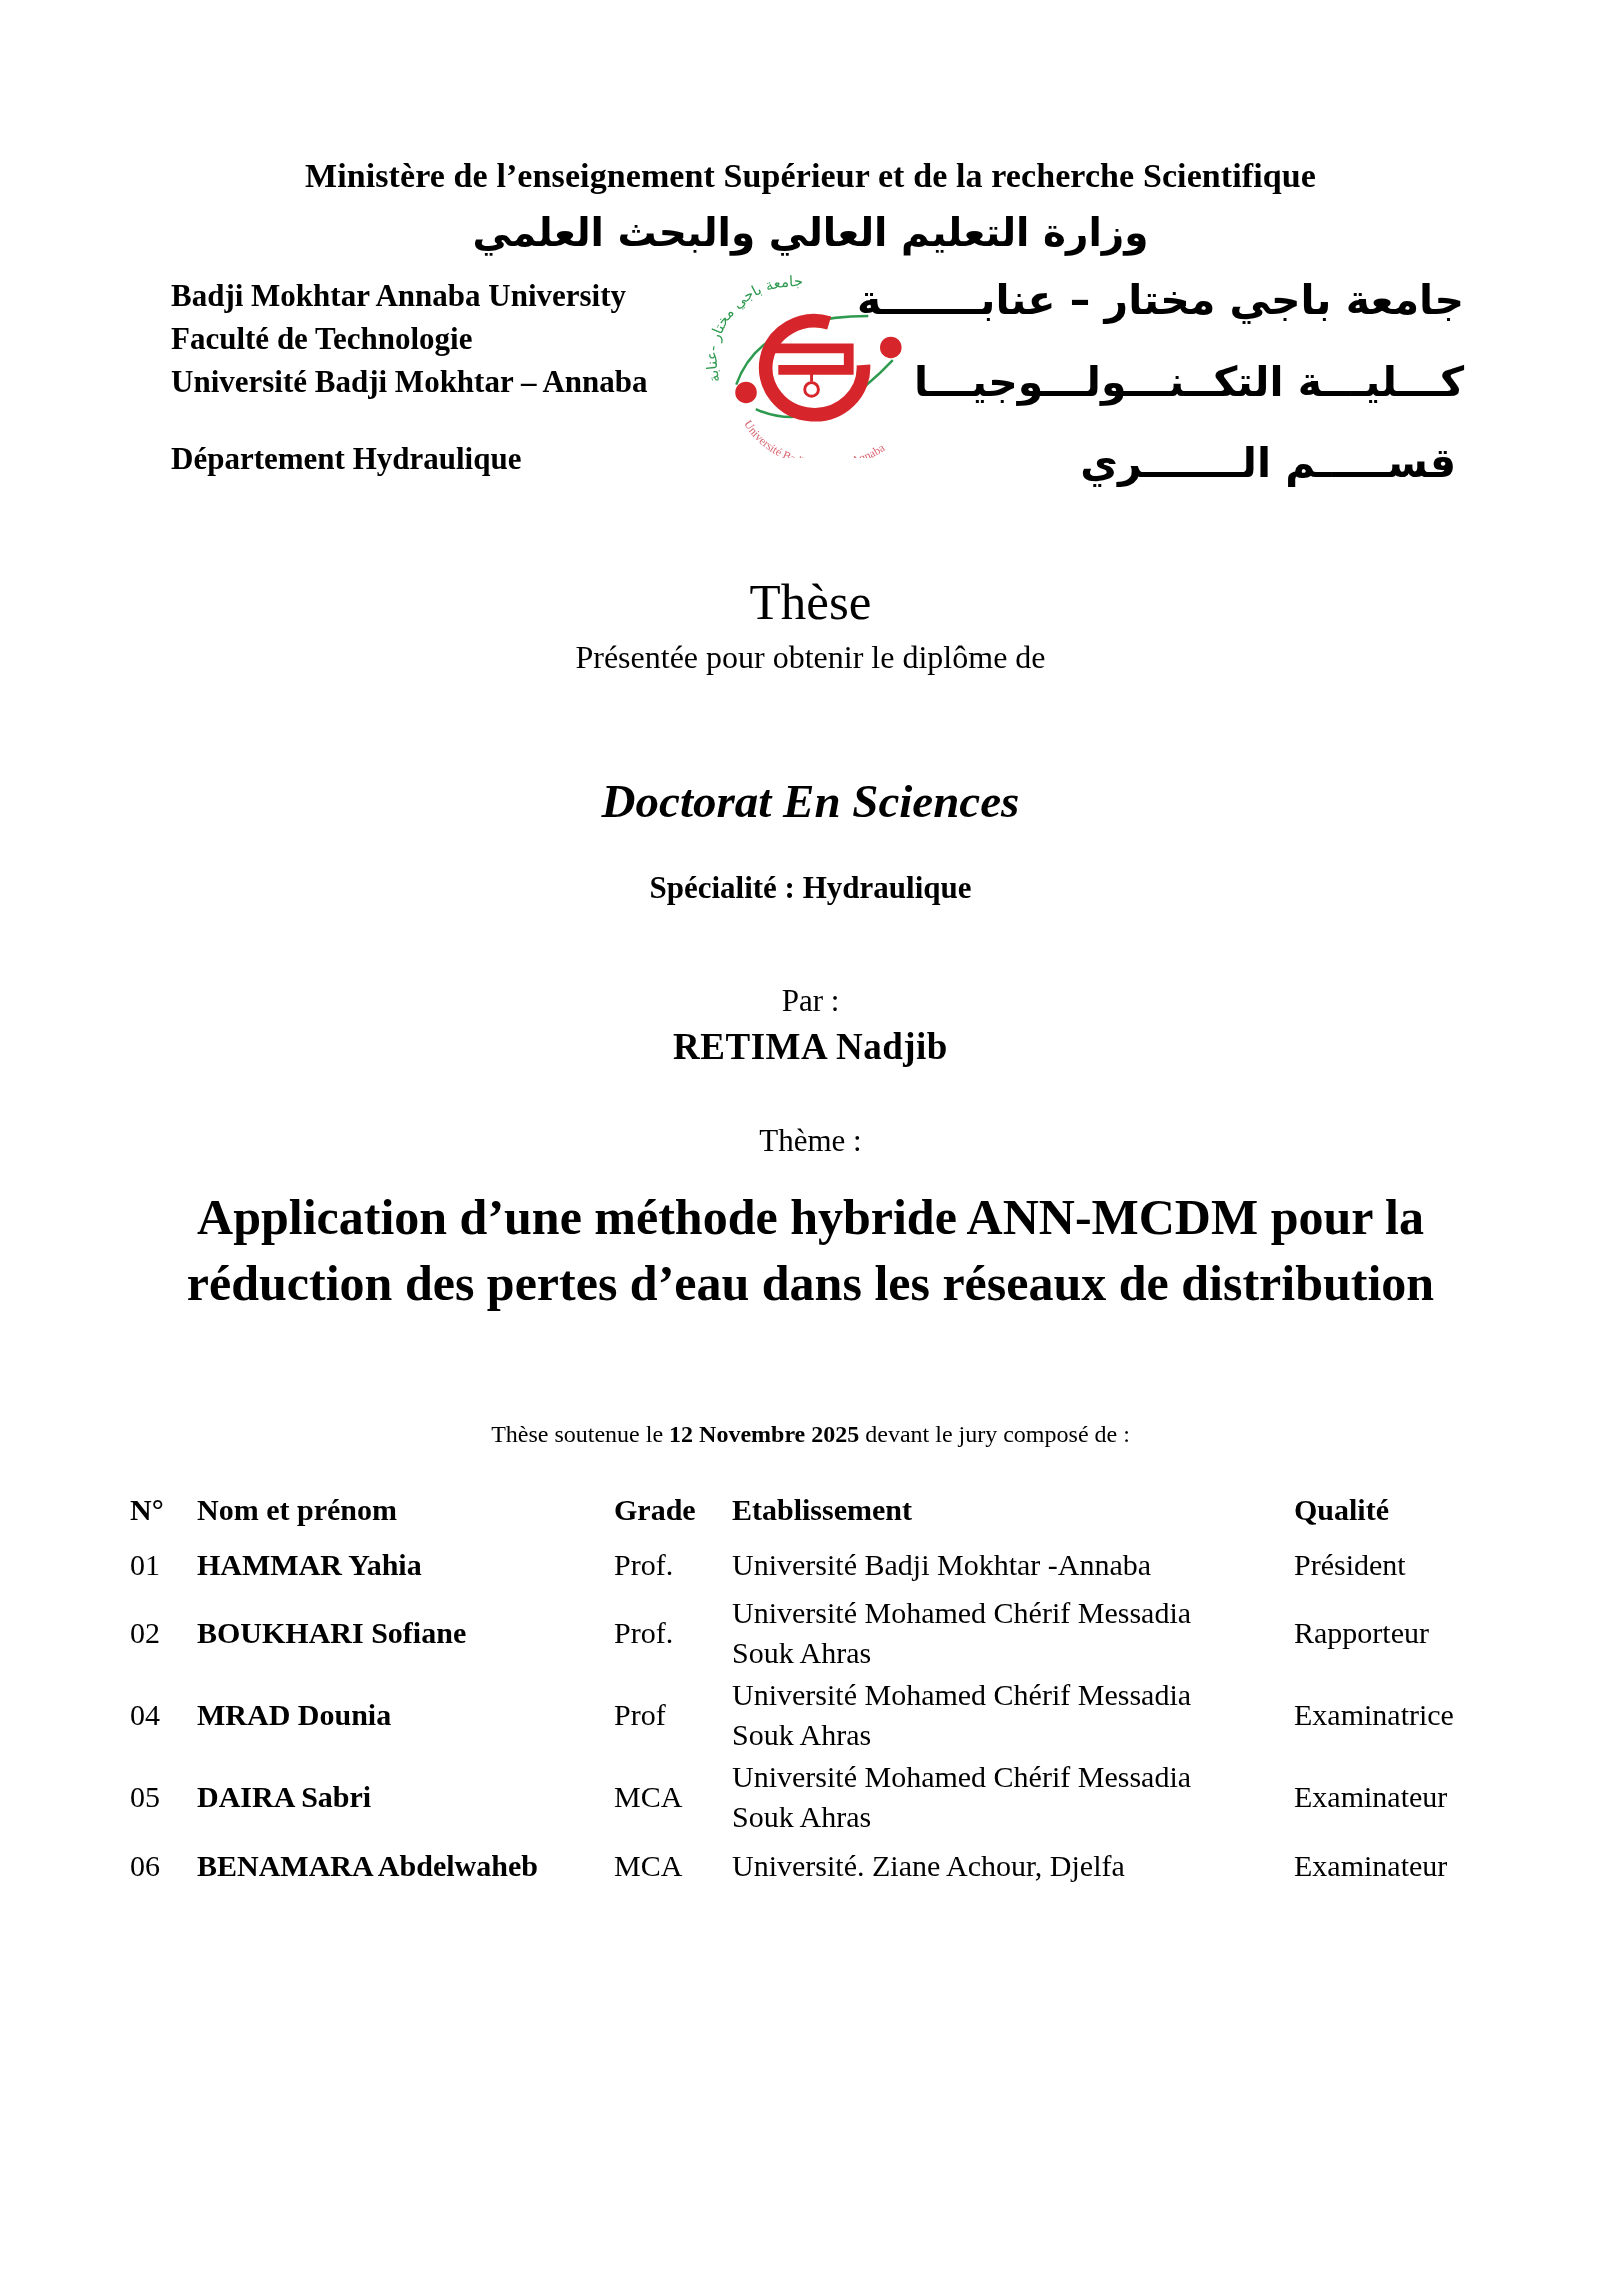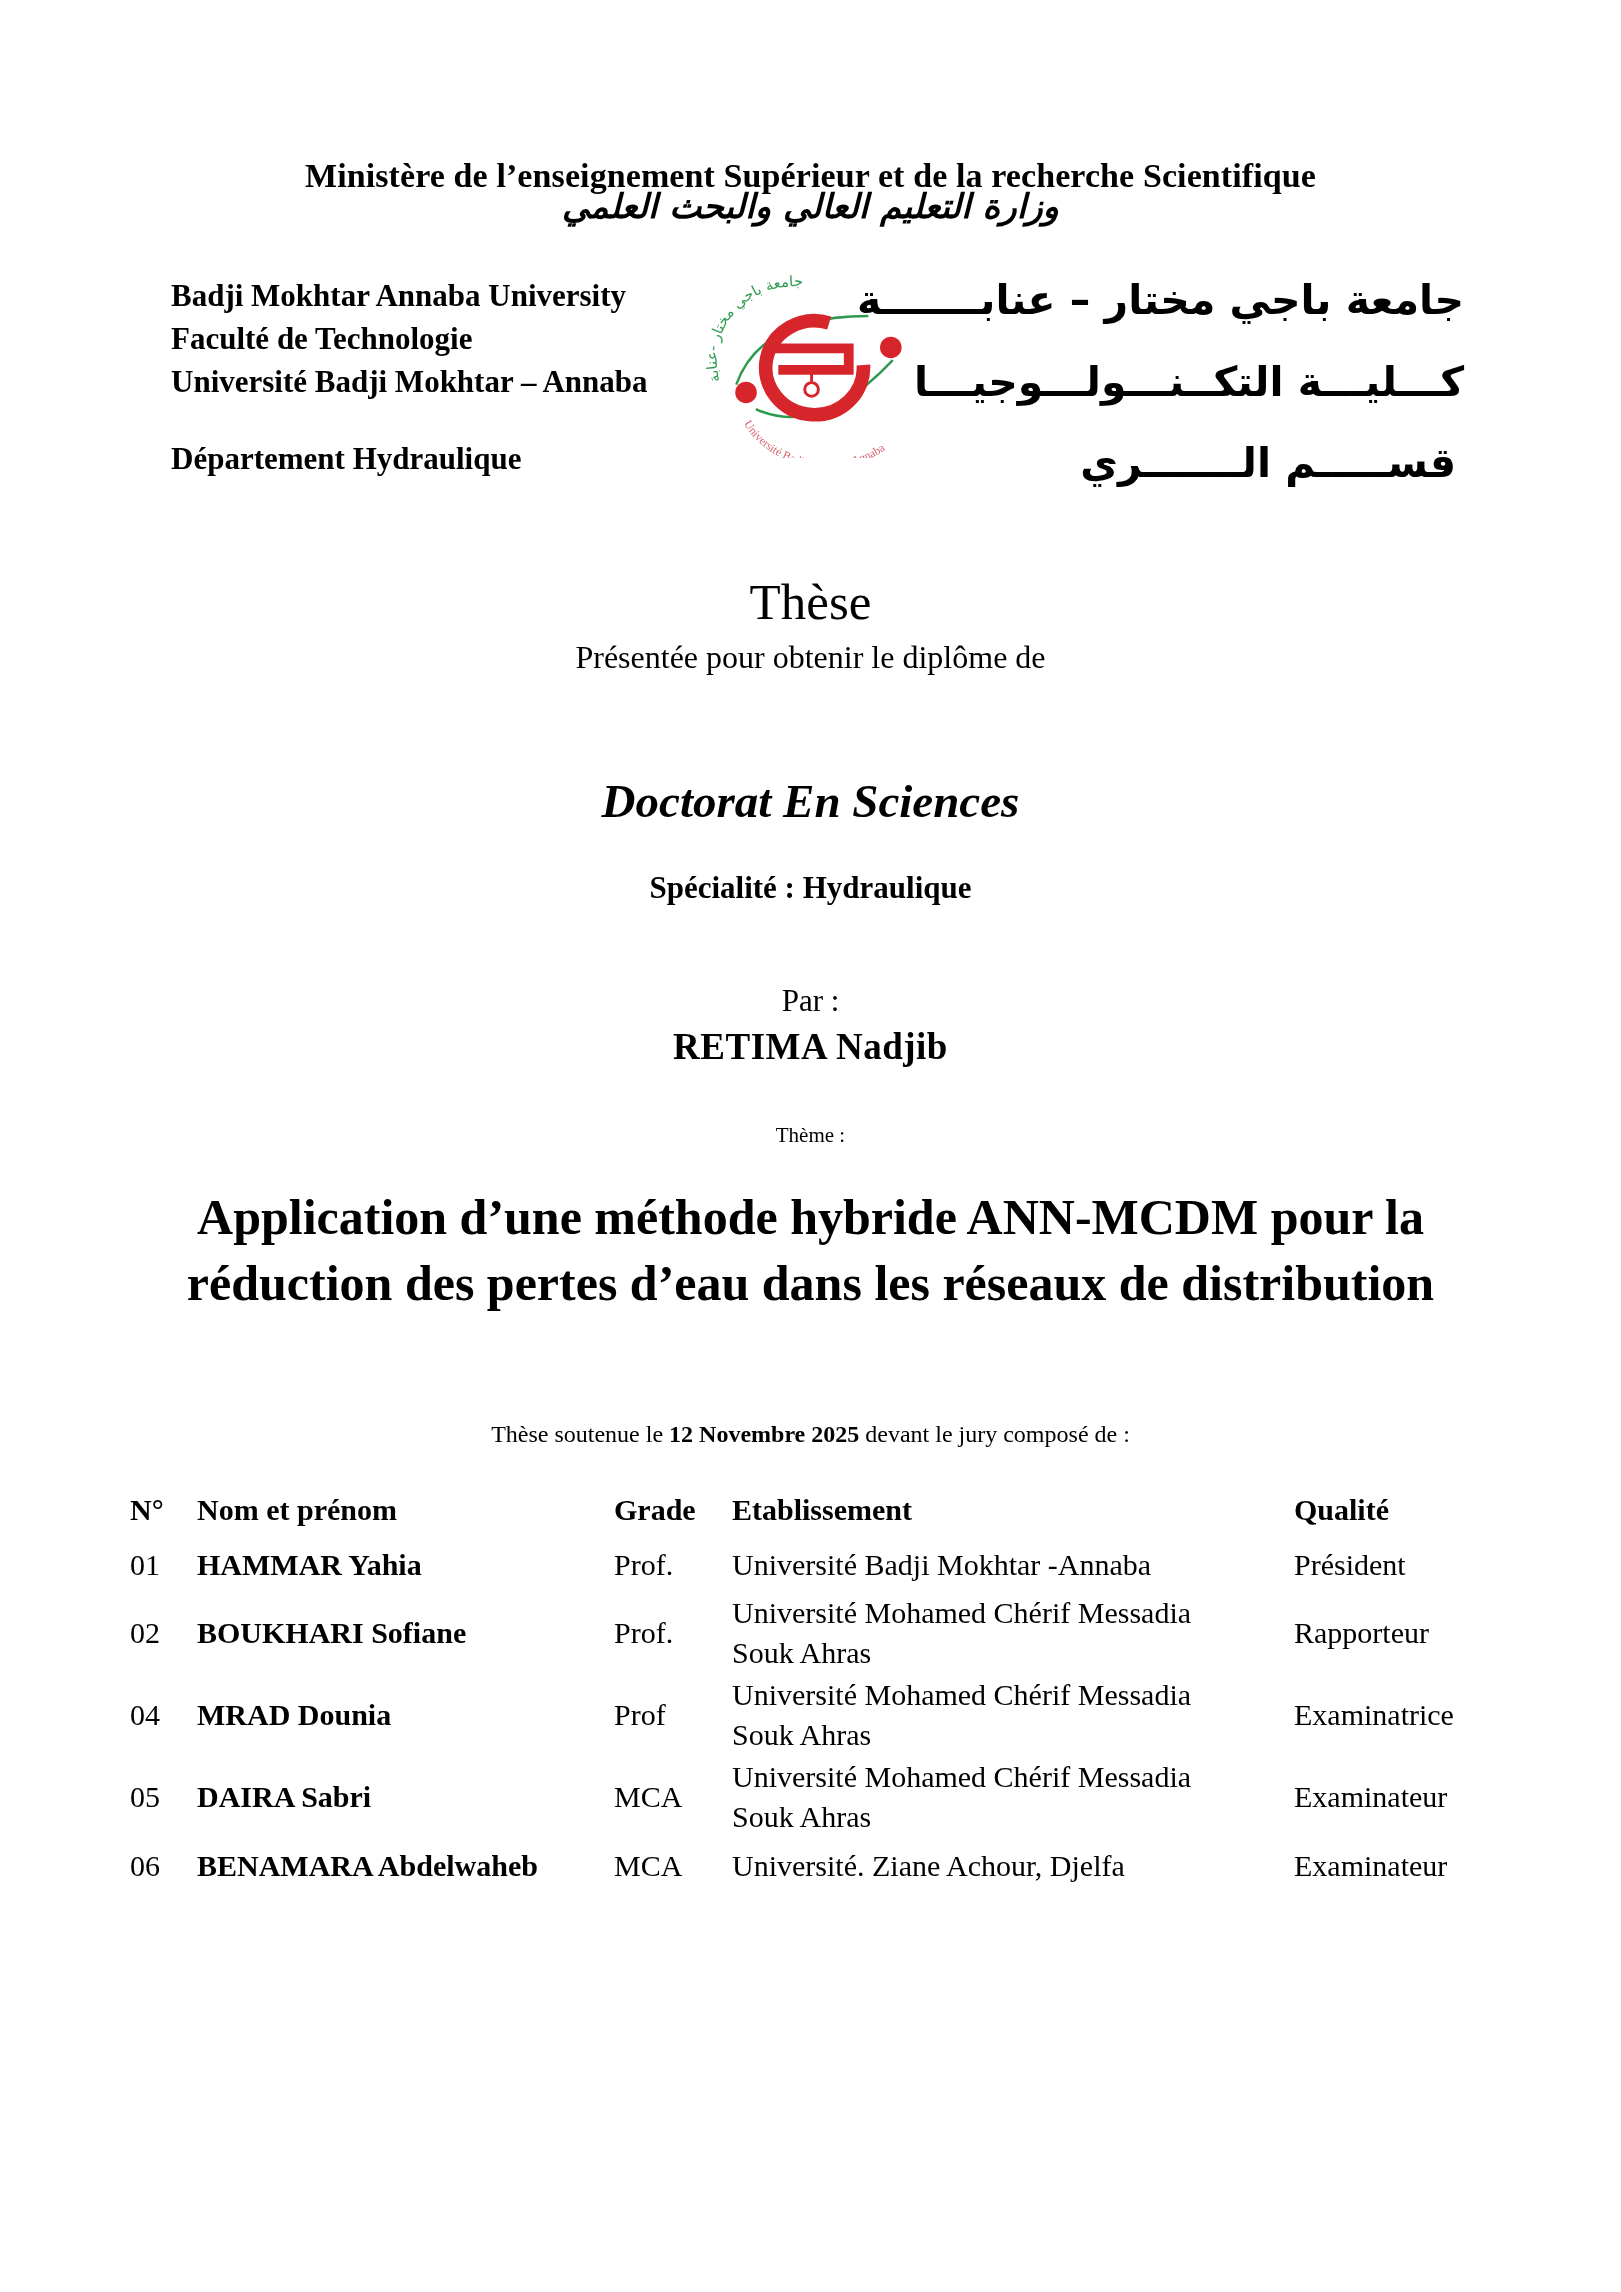--- a/index.html
+++ b/index.html
@@ -5,40 +5,40 @@
     html, body { margin: 0; padding: 0; background: #ffffff; }
     body {
       width: 1621px; height: 2293px; position: relative; overflow: hidden;
       font-family: "Liberation Serif", "DejaVu Serif", serif; color: #000;
     }
     .abs { position: absolute; }
     .center { left: 0; width: 1621px; text-align: center; }
     .bold { font-weight: bold; }
 
     #ministry-fr { top: 157px; font-size: 34px; font-weight: bold; letter-spacing: 0.1px; }
-    #ministry-ar { top: 186px; font-size: 34px; font-weight: bold; direction: rtl; font-family: "DejaVu Sans", sans-serif; font-style: italic; }
+    #ministry-ar { top: 210px; font-size: 39px; font-weight: bold; direction: rtl; font-family: "DejaVu Sans", sans-serif; }
 
     .left-header { left: 171px; font-size: 31px; font-weight: bold; line-height: 43px; }
     #uni-block { top: 274px; }
     #dept-fr { top: 437px; }
 
     #logo { left: 702px; top: 272px; width: 225px; height: 186px; }
 
     .ar-header { right: 157px; font-family: "DejaVu Sans", sans-serif; font-weight: bold; direction: rtl; text-align: right; font-size: 41px; }
     #ar-uni { top: 276px; }
     #ar-fac { top: 358px; }
     #ar-dept { top: 439px; right: 165px; }
 
     #these-title { top: 573px; font-size: 51px; font-weight: normal; text-align: center; }
     #these-sub { top: 639px; font-size: 32px; }
     #diploma { top: 774px; font-size: 47px; font-weight: bold; font-style: italic; }
     #speciality { top: 870px; font-size: 31px; font-weight: bold; }
     #par-label { top: 983px; font-size: 31px; }
     #author { top: 1025px; font-size: 37px; font-weight: bold; letter-spacing: 0.5px; }
-    #theme-label { top: 1123px; font-size: 21px; }
+    #theme-label { top: 1123px; font-size: 31px; }
     #theme-title { top: 1169px; font-size: 50px; font-weight: bold; line-height: 66px; padding: 0 118px; box-sizing: border-box; margin-top: 15px; }
 
     #defense-line { top: 1421px; font-size: 24px; }
 
     #jury-table { position: absolute; left: 130px; top: 1482px; border-collapse: collapse; font-size: 30px; }
     #jury-table th { font-weight: bold; text-align: left; padding: 0; height: 55px; vertical-align: middle; }
     #jury-table td { padding: 0; vertical-align: middle; line-height: 40px; }
     #jury-table tr.single td { height: 55px; }
     #jury-table tr.double td { height: 82px; }
     .c-no { width: 67px; }

